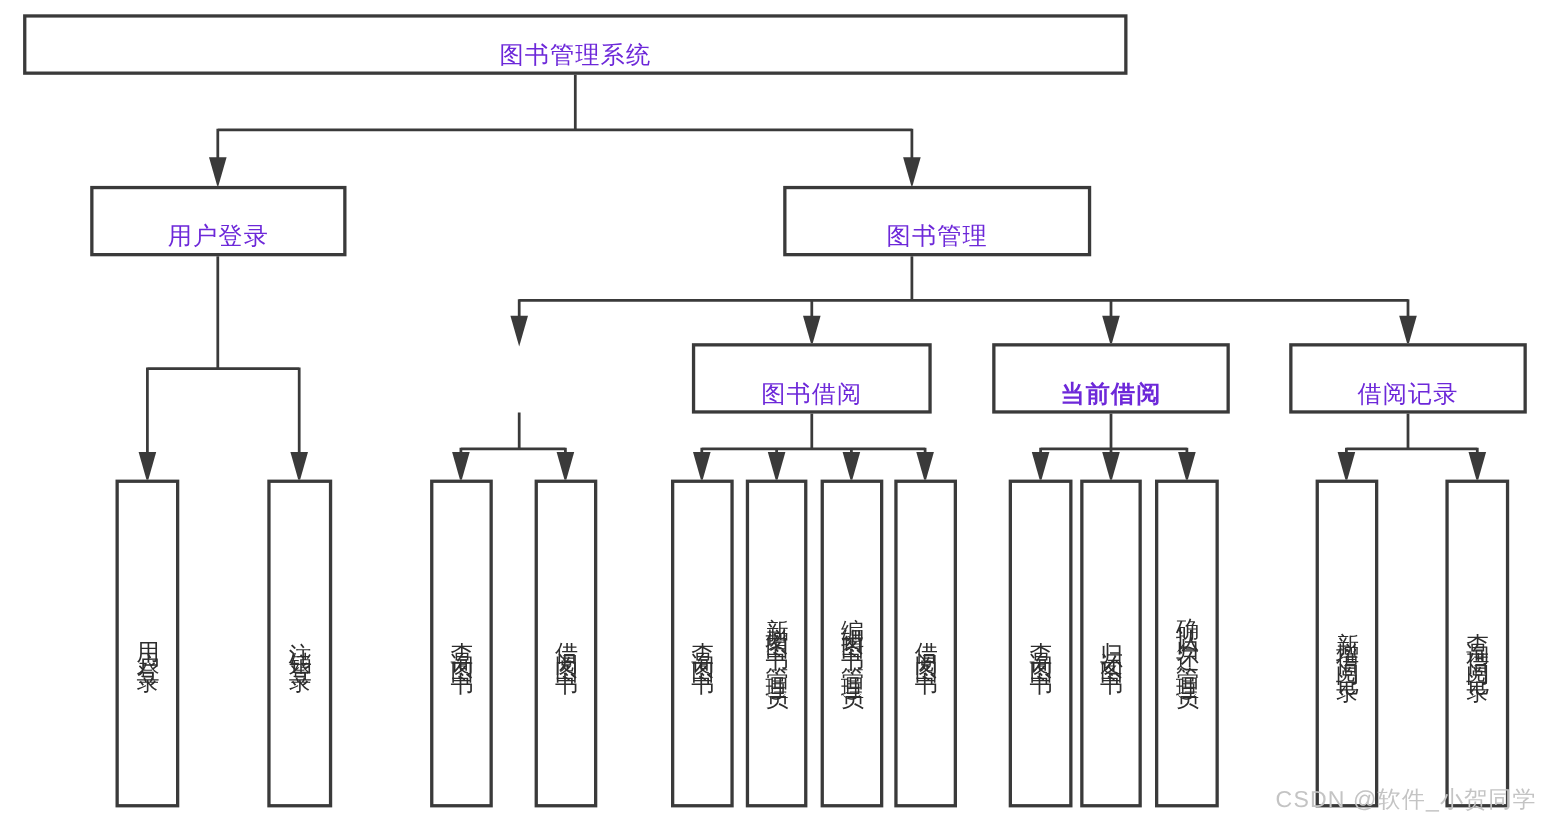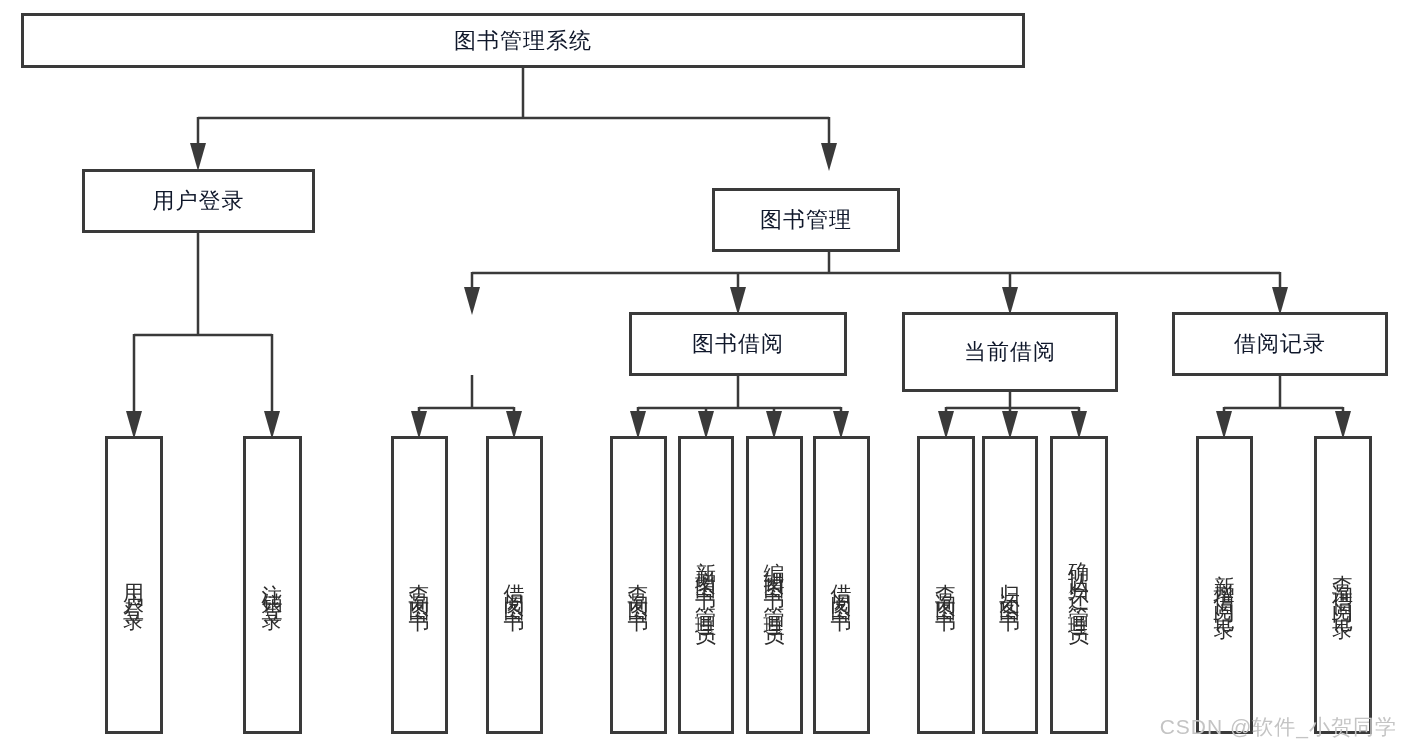--- a/index.html
+++ b/index.html
@@ -20,25 +20,25 @@
     left: 0;
     top: 0;
     z-index: 0;
   }
   .hbox {
     position: absolute;
     box-sizing: border-box;
     border: 3px solid #3a3a3a;
     background: #ffffff;
     display: flex;
-    align-items: center;
+    align-items: flex-end;
     justify-content: center;
     font-size: 22px;
     letter-spacing: 1px;
-    color: #0f172a;
+    color: #6d28d9;
     z-index: 1;
     white-space: nowrap;
   }
   .vbox {
     position: absolute;
     box-sizing: border-box;
     border: 3px solid #3a3a3a;
     background: #ffffff;
     display: flex;
     align-items: center;
@@ -113,28 +113,28 @@
     </g>
   </svg>
 
   <div class="hbox" style="left:21px; top:13px; width:1004px; height:55px;">
     <span>图书管理系统</span>
   </div>
 
   <div class="hbox" style="left:82px; top:169px; width:233px; height:64px;">
     <span>用户登录</span>
   </div>
-  <div class="hbox" style="left:712px; top:169px; width:188px; height:64px;margin-top:19px;">
+  <div class="hbox" style="left:712px; top:169px; width:280px; height:64px;">
     <span>图书管理</span>
   </div>
 
   <div class="hbox" style="left:629px; top:312px; width:218px; height:64px;">
     <span>图书借阅</span>
   </div>
-  <div class="hbox" style="left:902px; top:312px; width:216px; height:80px;">
+  <div class="hbox" style="left:902px; top:312px; width:216px; height:64px;font-weight:bold;">
     <span>当前借阅</span>
   </div>
   <div class="hbox" style="left:1172px; top:312px; width:216px; height:64px;">
     <span>借阅记录</span>
   </div>
 
   <div class="vbox" style="left:105px; width:58px;">
     <span class="vtext">用户登录</span>
   </div>
   <div class="vbox" style="left:243px; width:59px;">

